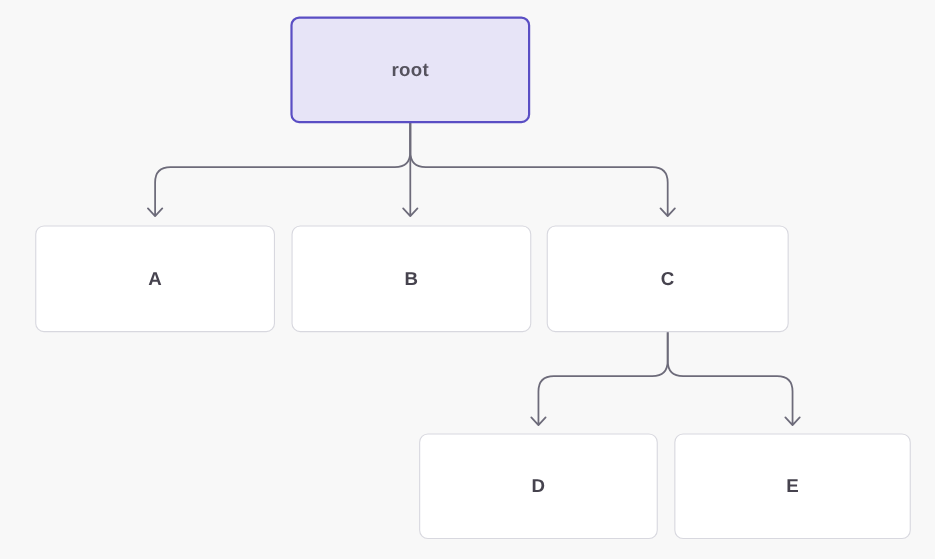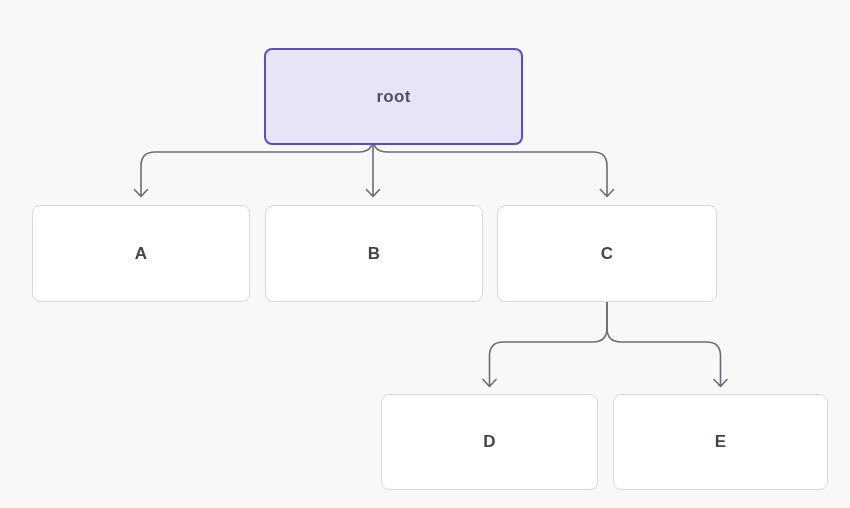--- a/index.html
+++ b/index.html
@@ -58,21 +58,21 @@
 <div class="canvas">
 
   <svg class="edges-layer" viewBox="0 0 850 508" xmlns="http://www.w3.org/2000/svg">
     <path class="edge" d="M373 112 L373 138 Q373 152 359 152 L155 152 Q141 152 141 166 L141 196 M134.5 189.5 L141 196.5 L147.5 189.5"></path>
     <path class="edge" d="M373 112 L373 196 M366.5 189.5 L373 196.5 L379.5 189.5"></path>
     <path class="edge" d="M373 112 L373 138 Q373 152 387 152 L593 152 Q607 152 607 166 L607 196 M600.5 189.5 L607 196.5 L613.5 189.5"></path>
     <path class="edge" d="M607 302 L607 328 Q607 342 593 342 L503.5 342 Q489.5 342 489.5 356 L489.5 386 M483 379.5 L489.5 386.5 L496 379.5"></path>
     <path class="edge" d="M607 302 L607 328 Q607 342 621 342 L706.5 342 Q720.5 342 720.5 356 L720.5 386 M714 379.5 L720.5 386.5 L727 379.5"></path>
   </svg>
 
-  <div class="node root-node" style="left:264px; top:15px; width:259px; height:97px;margin-top:33px;">
+  <div class="node root-node" style="left:264px; top:15px; width:218px; height:97px;">
     <span class="node-label">root</span>
   </div>
 
   <div class="node" style="left:32px; top:205px; width:218px; height:97px;">
     <span class="node-label">A</span>
   </div>
 
   <div class="node" style="left:265px; top:205px; width:218px; height:97px;">
     <span class="node-label">B</span>
   </div>

